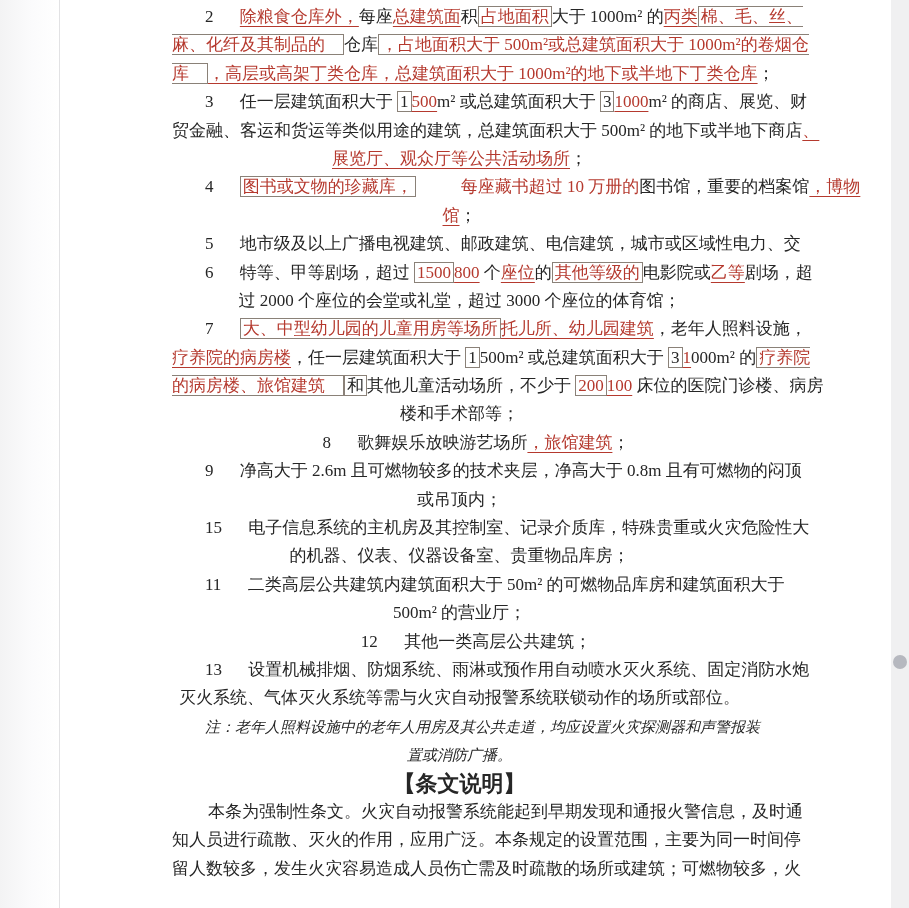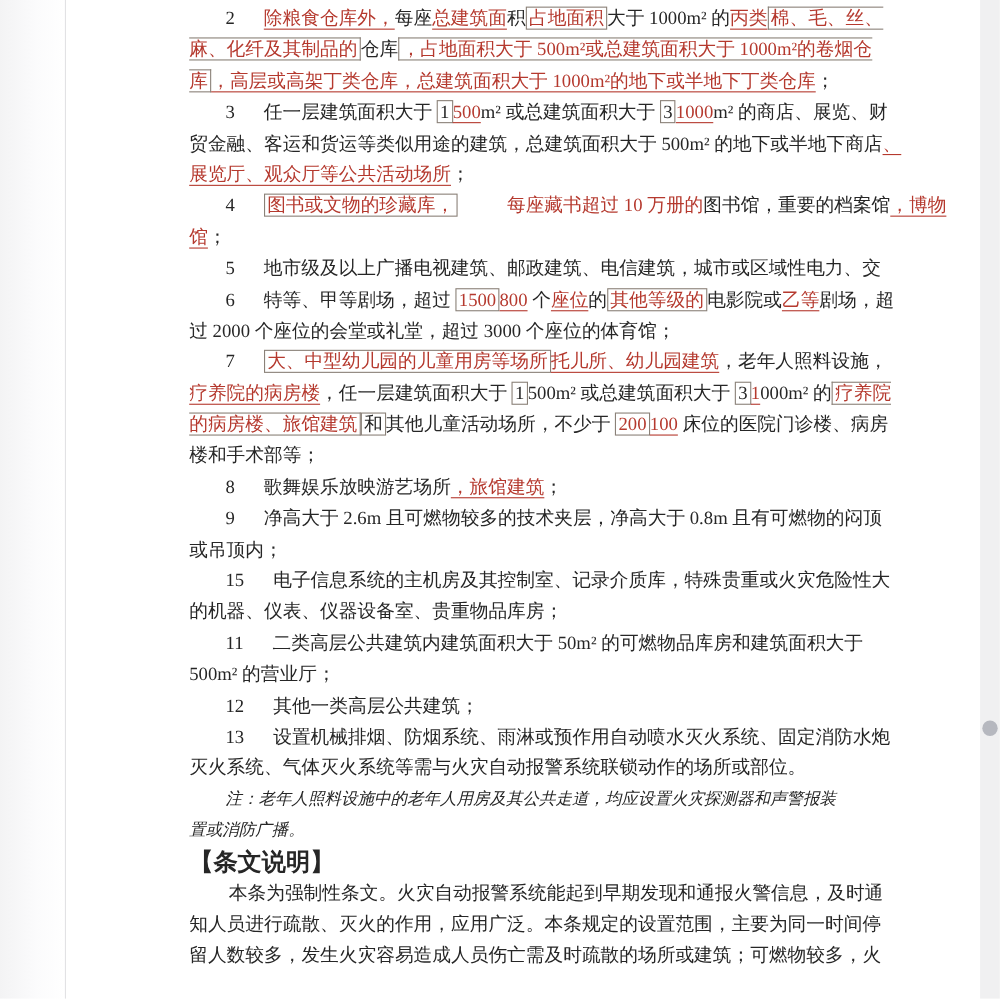--- a/index.html
+++ b/index.html
@@ -30,20 +30,21 @@
     background:var(--rail);
   }
   .rail .thumb{
     position:absolute;left:2px;top:655px;width:14px;height:14px;
     border-radius:50%;background:var(--thumb);
   }
   
   .page{
     position:absolute;left:61px;top:0;right:2px;height:908px;
     background:var(--page);
+    text-align:center;
   }
   .content{
     position:absolute;left:111px;top:3px;width:575px;
   }
   .line{
     height:28.4px;line-height:28.4px;white-space:nowrap;
     font-size:17px;color:var(--text);
   }
   .line.indent{padding-left:33px;}
   .para.note .line{font-size:15px;line-height:28.4px;font-style:italic;}
@@ -53,21 +54,21 @@
     font-weight:bold;font-size:22px;
   }
   .para.expl .line.indent{padding-left:36px;}
   
   .k{color:var(--text);}
   .num{color:var(--text);margin-right:1.55em;}
   .ru{color:var(--red);text-decoration:underline;text-underline-offset:4px;text-decoration-thickness:1px;}
   .r{color:var(--red);margin-left:45px;}
   .rb{color:var(--red);border:1px solid var(--box);padding:0 2px;}
   .rbo{color:var(--red);border:1px solid var(--box);border-right:none;padding:0 0 0 2px;}
-  .rbc{color:var(--red);border:1px solid var(--box);border-left:none;padding:0 2px 0 0;}
+  .rbc{color:var(--red);border:1px solid var(--box);border-left:none;padding:0 18px 0 0;}
   .kb{color:var(--text);border:1px solid var(--box);padding:0 2px;}
 </style>
 </head>
 <body>
 
 <div class="left-strip"></div>
 
 <div class="page">
   <div class="content">
       <div class="para item">

